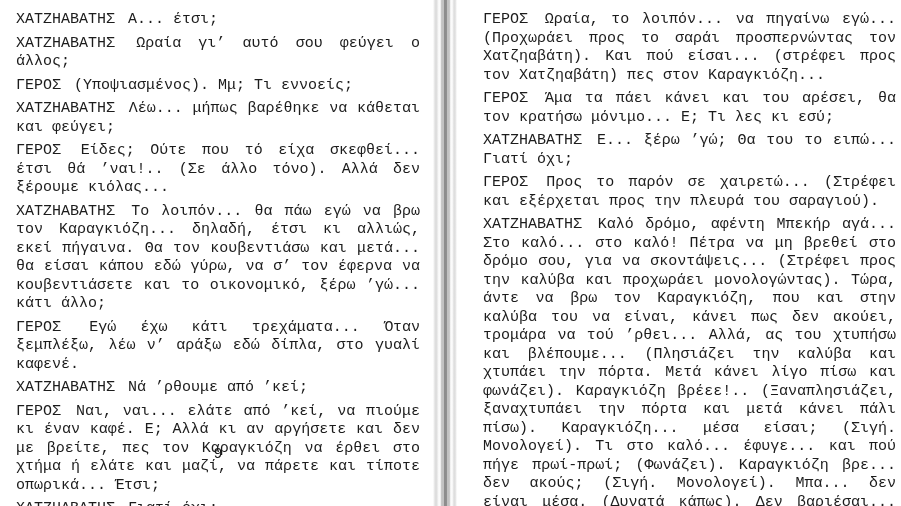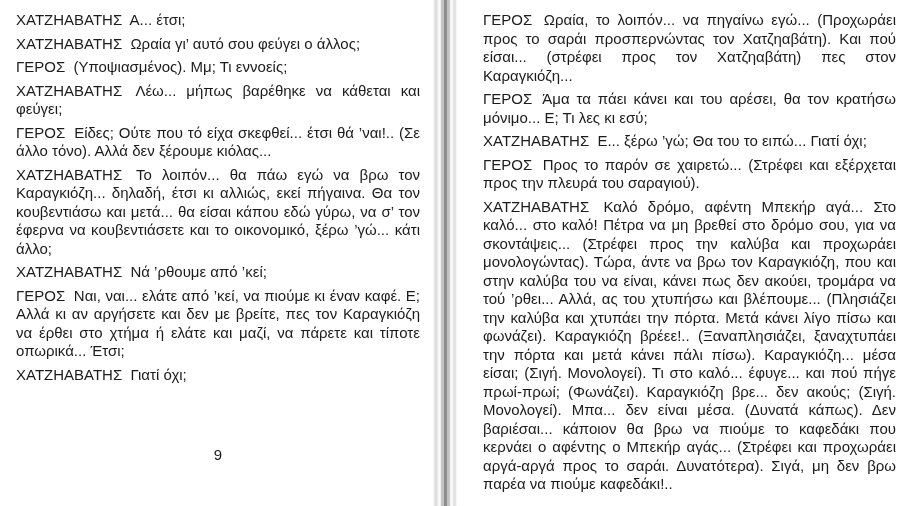--- a/index.html
+++ b/index.html
@@ -3,21 +3,21 @@
 <meta charset="utf-8">
 <style>
   html, body { margin: 0; padding: 0; background: #ffffff; }
   .spread {
     position: relative;
     width: 901px;
     height: 506px;
     background: #ffffff;
     display: flex;
     overflow: hidden;
-    font-family: Liberation Sans, sans-serif;
+    font-family: Liberation Mono, monospace;
     color: #1c1c1c;
   }
   .page {
     position: relative;
     box-sizing: border-box;
     height: 100%;
     background: #ffffff;
   }
   .page--left  { width: 433px; padding: 11px 13px 0 16px; }
   .page--right { flex: 1;      padding: 11px 5px 0 26px; }
@@ -58,20 +58,21 @@
 
 <div class="spread">
 
   <section class="page page--left">
     <p class="para"><span class="speaker">ΧΑΤΖΗΑΒΑΤΗΣ</span> <span>Α... έτσι;</span></p>
     <p class="para"><span class="speaker">ΧΑΤΖΗΑΒΑΤΗΣ</span> <span>Ωραία γι’ αυτό σου φεύγει ο άλλος;</span></p>
     <p class="para"><span class="speaker">ΓΕΡΟΣ</span> <span>(Υποψιασμένος). Μμ; Τι εννοείς;</span></p>
     <p class="para"><span class="speaker">ΧΑΤΖΗΑΒΑΤΗΣ</span> <span>Λέω... μήπως βαρέθηκε να κάθεται και φεύγει;</span></p>
     <p class="para"><span class="speaker">ΓΕΡΟΣ</span> <span>Είδες; Ούτε που τό είχα σκεφθεί... έτσι θά ’ναι!.. (Σε άλλο τόνο). Αλλά δεν ξέρουμε κιόλας...</span></p>
     <p class="para"><span class="speaker">ΧΑΤΖΗΑΒΑΤΗΣ</span> <span>Το λοιπόν... θα πάω εγώ να βρω τον Καραγκιόζη... δηλαδή, έτσι κι αλλιώς, εκεί πήγαινα. Θα τον κουβεντιάσω και μετά... θα είσαι κάπου εδώ γύρω, να σ’ τον έφερνα να κουβεντιάσετε και το οικονομικό, ξέρω ’γώ... κάτι άλλο;</span></p>
+    <p class="para"><span class="speaker">ΓΕΡΟΣ</span> <span>Εγώ έχω κάτι τρεχάματα... Όταν ξεμπλέξω, λέω ν’ αράξω εδώ δίπλα, στο γυαλί καφενέ.</span></p>
     <p class="para"><span class="speaker">ΧΑΤΖΗΑΒΑΤΗΣ</span> <span>Νά ’ρθουμε από ’κεί;</span></p>
     <p class="para"><span class="speaker">ΓΕΡΟΣ</span> <span>Ναι, ναι... ελάτε από ’κεί, να πιούμε κι έναν καφέ. Ε; Αλλά κι αν αργήσετε και δεν με βρείτε, πες τον Καραγκιόζη να έρθει στο χτήμα ή ελάτε και μαζί, να πάρετε και τίποτε οπωρικά... Έτσι;</span></p>
     <p class="para"><span class="speaker">ΧΑΤΖΗΑΒΑΤΗΣ</span> <span>Γιατί όχι;</span></p>
     <div class="page-num">9</div>
   </section>
 
   <div class="spine"></div>
 
   <section class="page page--right">
     <p class="para"><span class="speaker">ΓΕΡΟΣ</span> <span>Ωραία, το λοιπόν... να πηγαίνω εγώ... (Προχωράει προς το σαράι προσπερνώντας τον Χατζηαβάτη). Και πού είσαι... (στρέφει προς τον Χατζηαβάτη) πες στον Καραγκιόζη...</span></p>

